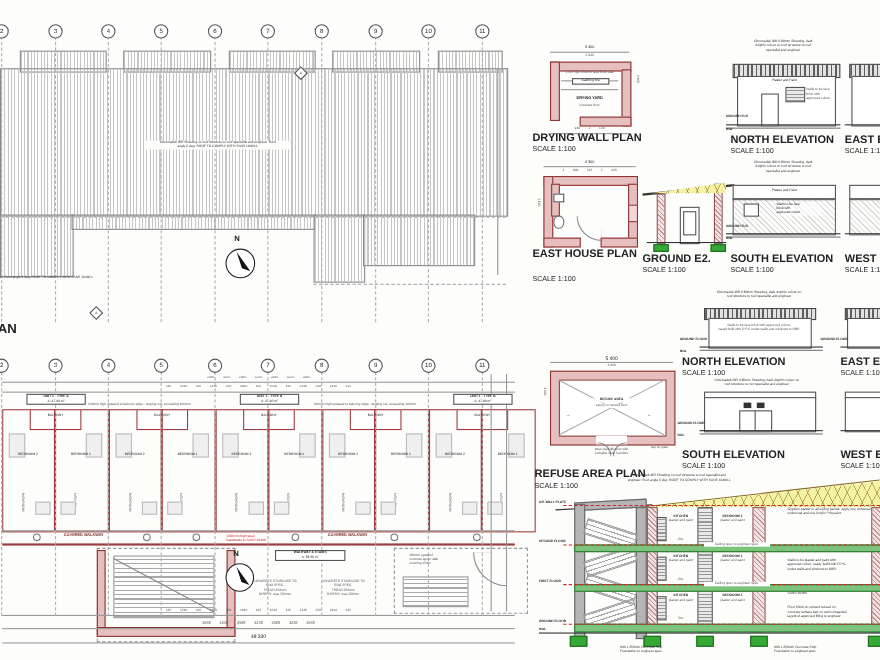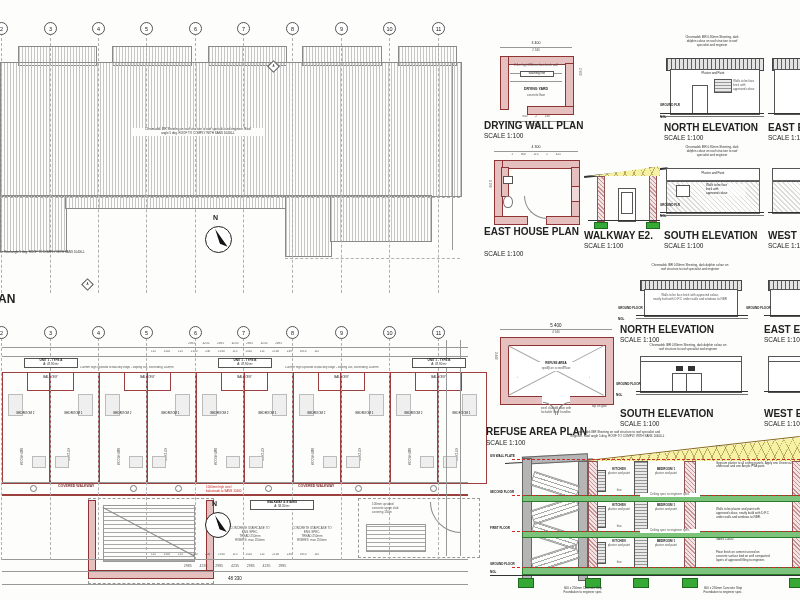--- a/index.html
+++ b/index.html
@@ -339,21 +339,21 @@
   <div>
     <div class="a truss" style="left:590px;top:166px;width:70px;height:10px"></div>
     <div class="a" style="left:584px;top:176px;width:84px;height:0;border-top:2px solid #333;transform:rotate(-6deg);transform-origin:0 0"></div>
     <div class="a colh" style="left:597px;top:176px;width:6px;height:44px"></div>
     <div class="a colh" style="left:649px;top:167px;width:6px;height:53px"></div>
     <div class="a box" style="left:618px;top:188px;width:16px;height:32px"></div>
     <div class="a box" style="left:621px;top:192px;width:10px;height:20px"></div>
     <div class="a" style="left:588px;top:220px;width:72px;height:2px;border-top:1.5px solid #333"></div>
     <div class="a pad" style="left:594px;top:222px;width:12px;height:5px"></div>
     <div class="a pad" style="left:646px;top:222px;width:12px;height:5px"></div>
-    <div class="a ttl" style="left:584px;top:230px">WALKWAY E2.</div>
+    <div class="a ttl" style="left:584px;top:230px">GROUND E2.</div>
     <div class="a scl" style="left:584px;top:242px">SCALE 1:100</div>
   </div>
 
   <div>
     <div class="a t25 c p note" style="left:664px;top:146px;width:96px">Chromadek IBR 0.80mm Sheeting, dark
 dolphin colour on roof structure to roof
 specialist and engineer</div>
     <div class="a box" style="left:666px;top:168px;width:92px;height:12px">
         <div class="t25 c" style="margin-top:3px">Plaster and Paint</div>
       </div>

